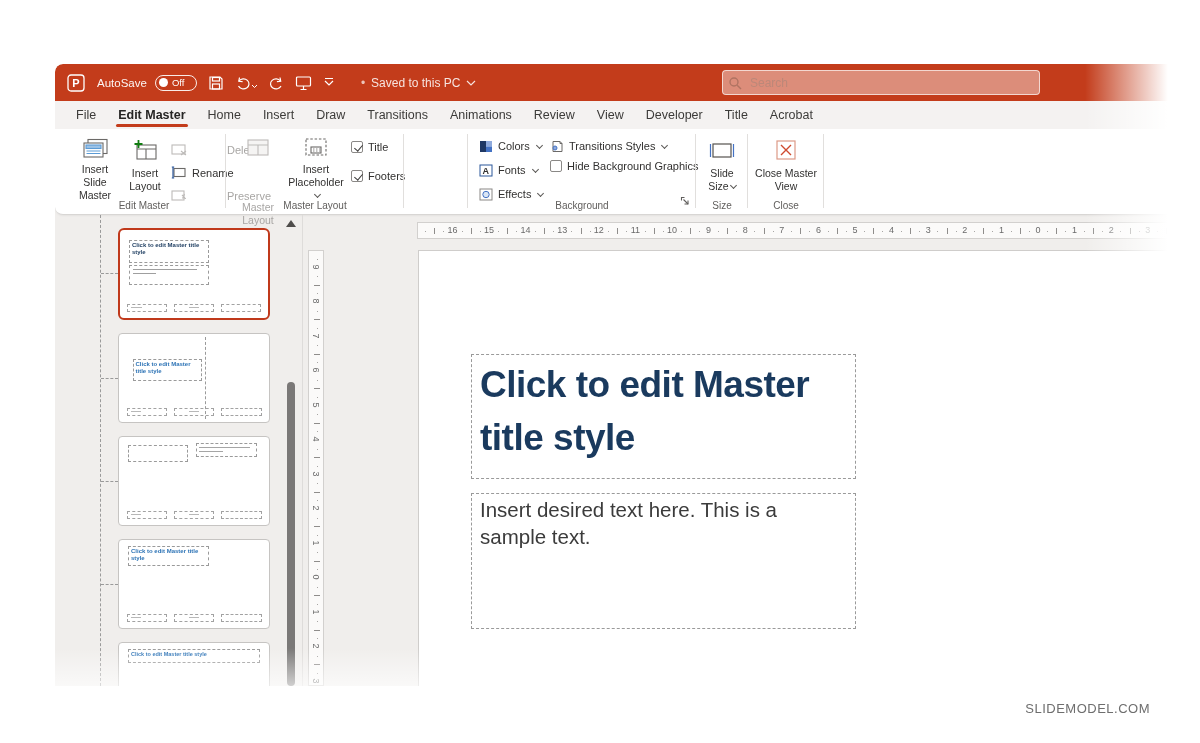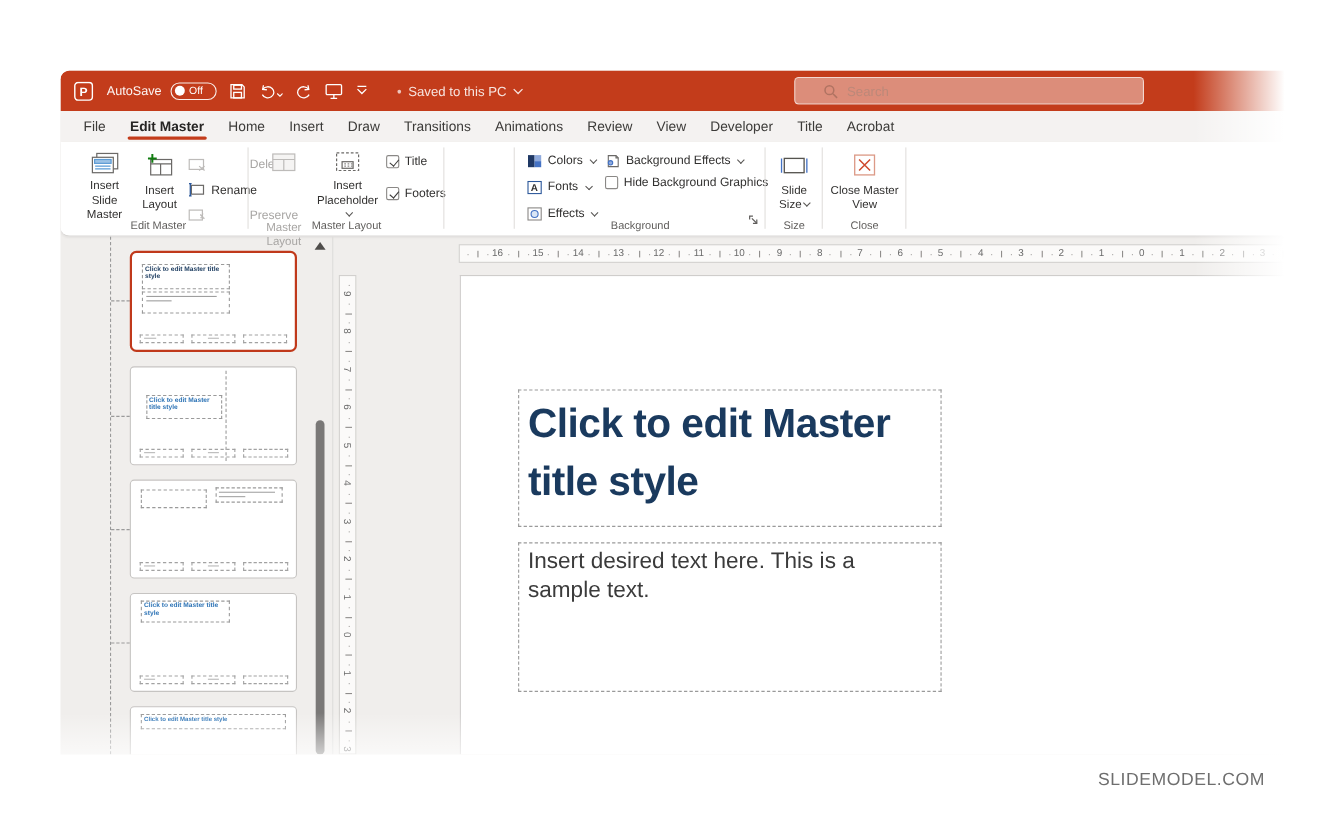--- a/index.html
+++ b/index.html
@@ -19,21 +19,21 @@
   .tb-label { font-size:11.5px; margin-left:12px; color:rgba(255,255,255,.95); }
   .toggle { margin-left:8px; width:42px; height:16px; border:1px solid rgba(255,255,255,.9);
             border-radius:9px; display:flex; align-items:center; cursor:pointer; }
   .toggle .knob { width:9px; height:9px; border-radius:50%; background:#fff; margin-left:3px; }
   .toggle .tglbl { font-size:9.5px; margin-left:4px; color:#fff; }
   .tbbtn { background:none; border:none; margin-left:11px; display:flex; align-items:flex-end; cursor:pointer; padding:0; }
   .doc-title { margin-left:26px; font-size:12px; color:rgba(255,255,255,.86); white-space:nowrap; display:flex; align-items:center; gap:6px; }
   .doc-title .sep-dot { color:rgba(255,255,255,.7); }
   .searchbox { position:absolute; left:667px; top:6px; width:318px; height:25px;
                background:rgba(255,255,255,.42); border:1px solid rgba(255,255,255,.65);
-               border-radius:4px; display:flex; align-items:center; padding-left:25px; }
+               border-radius:4px; display:flex; align-items:center; padding-left:5px; }
   .searchbox input { background:transparent; border:none; outline:none; font-size:12px;
                      color:#7c3a28; margin-left:8px; width:240px; font-family:inherit; }
   .searchbox input::placeholder { color:#bc8879; }
 
   
   .menubar { height:28px; background:#f4f2f1; display:flex; align-items:center; padding-left:10px; }
   .tab { position:relative; font-size:12.5px; color:#3c3b39; padding:0 11px; height:28px;
          display:flex; align-items:center; cursor:pointer; white-space:nowrap; }
   .tab.active { font-weight:700; color:#262524; }
   .tab.active::after { content:""; position:absolute; left:9px; right:9px; bottom:2px; height:3px;
@@ -119,21 +119,21 @@
   .ph-title .txt { font-size:37px; font-weight:700; color:#1a3a5e; line-height:1.42; letter-spacing:-0.5px; }
   .ph-body { left:52px; top:242px; width:385px; height:136px; padding:3px 8px; }
   .ph-body .txt { font-size:20.5px; color:#3b3b3b; line-height:1.3; }
 
   
   .fade { position:absolute; pointer-events:none; z-index:5; }
   .fade-right { left:1085px; top:0; width:115px; height:743px;
                 background:linear-gradient(to right, rgba(255,255,255,0), #fff 72%); }
   .fade-bottom { left:0; top:648px; width:1200px; height:95px;
                  background:linear-gradient(to bottom, rgba(255,255,255,0), #fff 62%); }
-  .watermark { position:absolute; right:50px; top:701px; z-index:10; font-size:16px;
+  .watermark { position:absolute; right:50px; top:701px; z-index:10; font-size:13px;
                color:#6e6e6e; letter-spacing:0.5px; }
 </style>
 </head>
 <body>
 
 <div class="canvas">
   <div class="window">
 
     <div class="titlebar">
       <span class="tb-icon">
@@ -318,21 +318,21 @@
             </svg>
           <span>Effects</span>
             <span class="chv"></span>
         </div>
         <div class="ddrow" style="left:81px;top:7px">
           <svg width="14" height="13" viewBox="0 0 14 13" fill="none" stroke="#6b6967">
               <path d="M3 1.5 h7 l2 2 v8 h-9 z" fill="#fff"></path>
               <path d="M10 1.5 v2 h2"></path>
               <circle cx="5" cy="8" r="2" fill="#8faadc" stroke="#4472c4"></circle>
             </svg>
-          <span>Background Effects</span>
+          <span>Transitions Styles</span>
             <span class="chv"></span>
         </div>
         <div class="cbrow" style="left:81px;top:31px">
           <span class="cb"></span>
           <span>Hide Background Graphics</span>
         </div>
         <div class="grp-label">Background</div>
         <span class="launcher">
           <svg width="10" height="10" viewBox="0 0 10 10" fill="none" stroke="#605e5c" stroke-width="1.1">
               <path d="M1.5 4.5 v-3 h3"></path>

